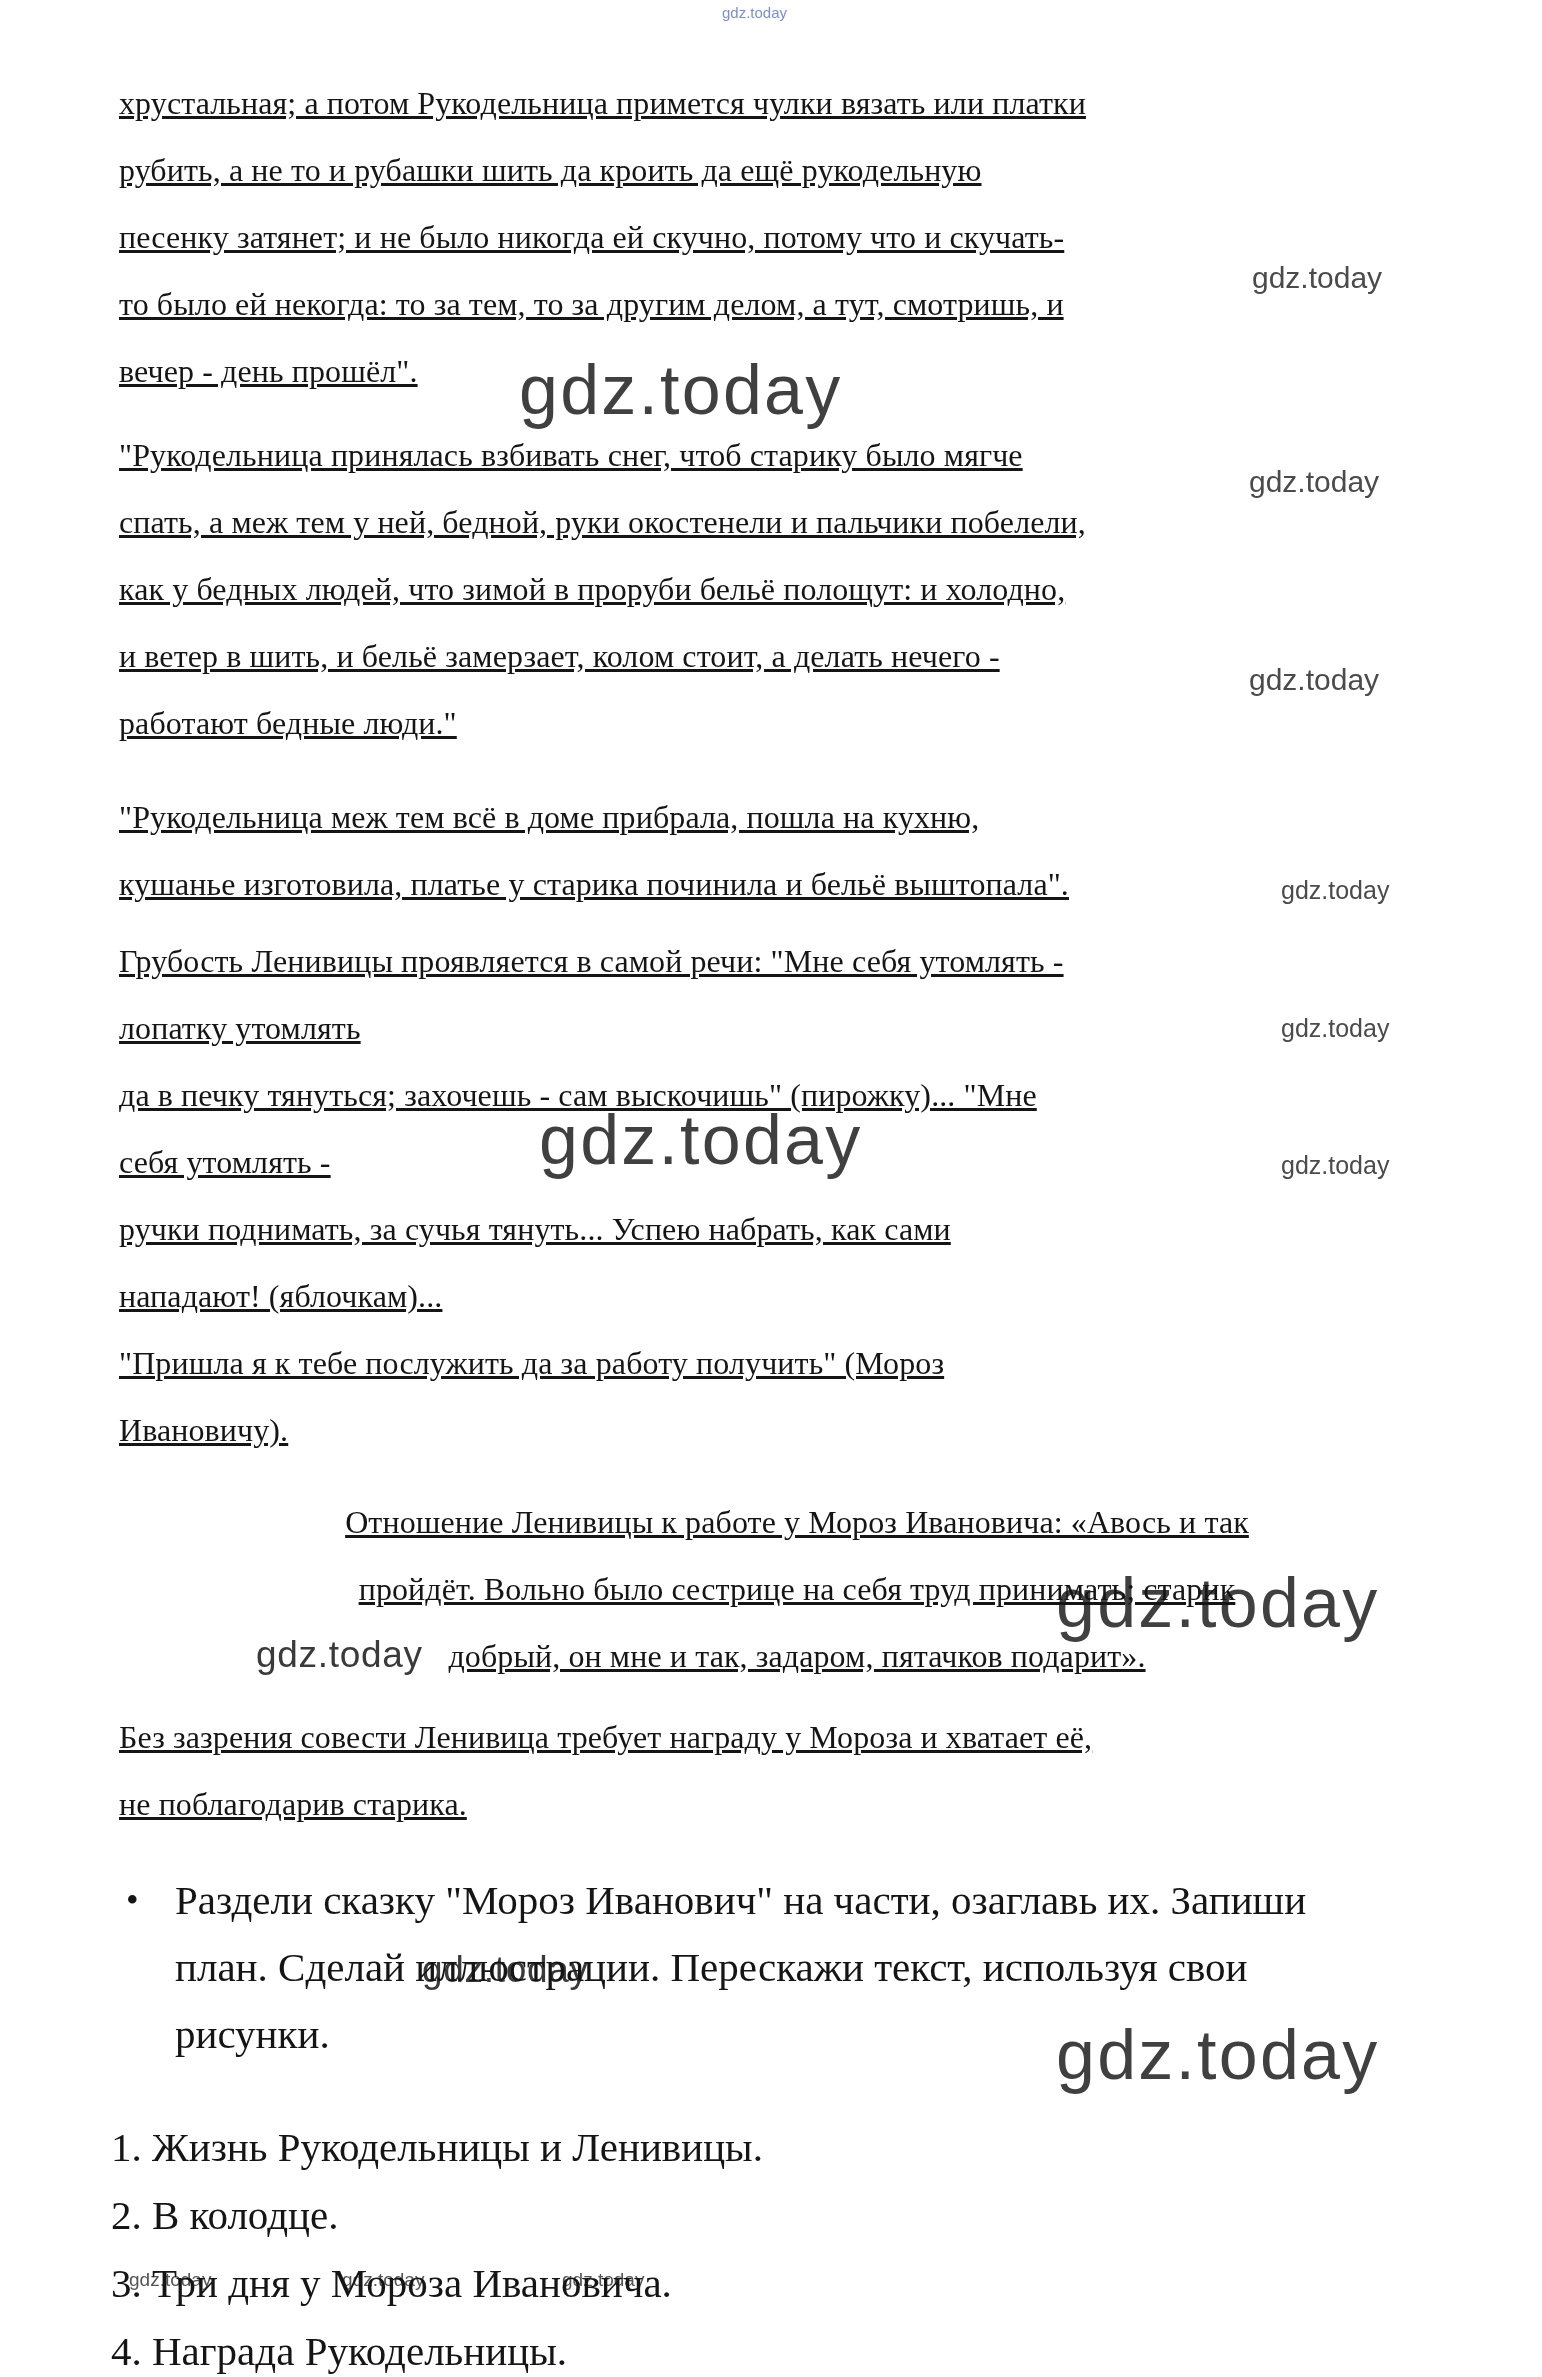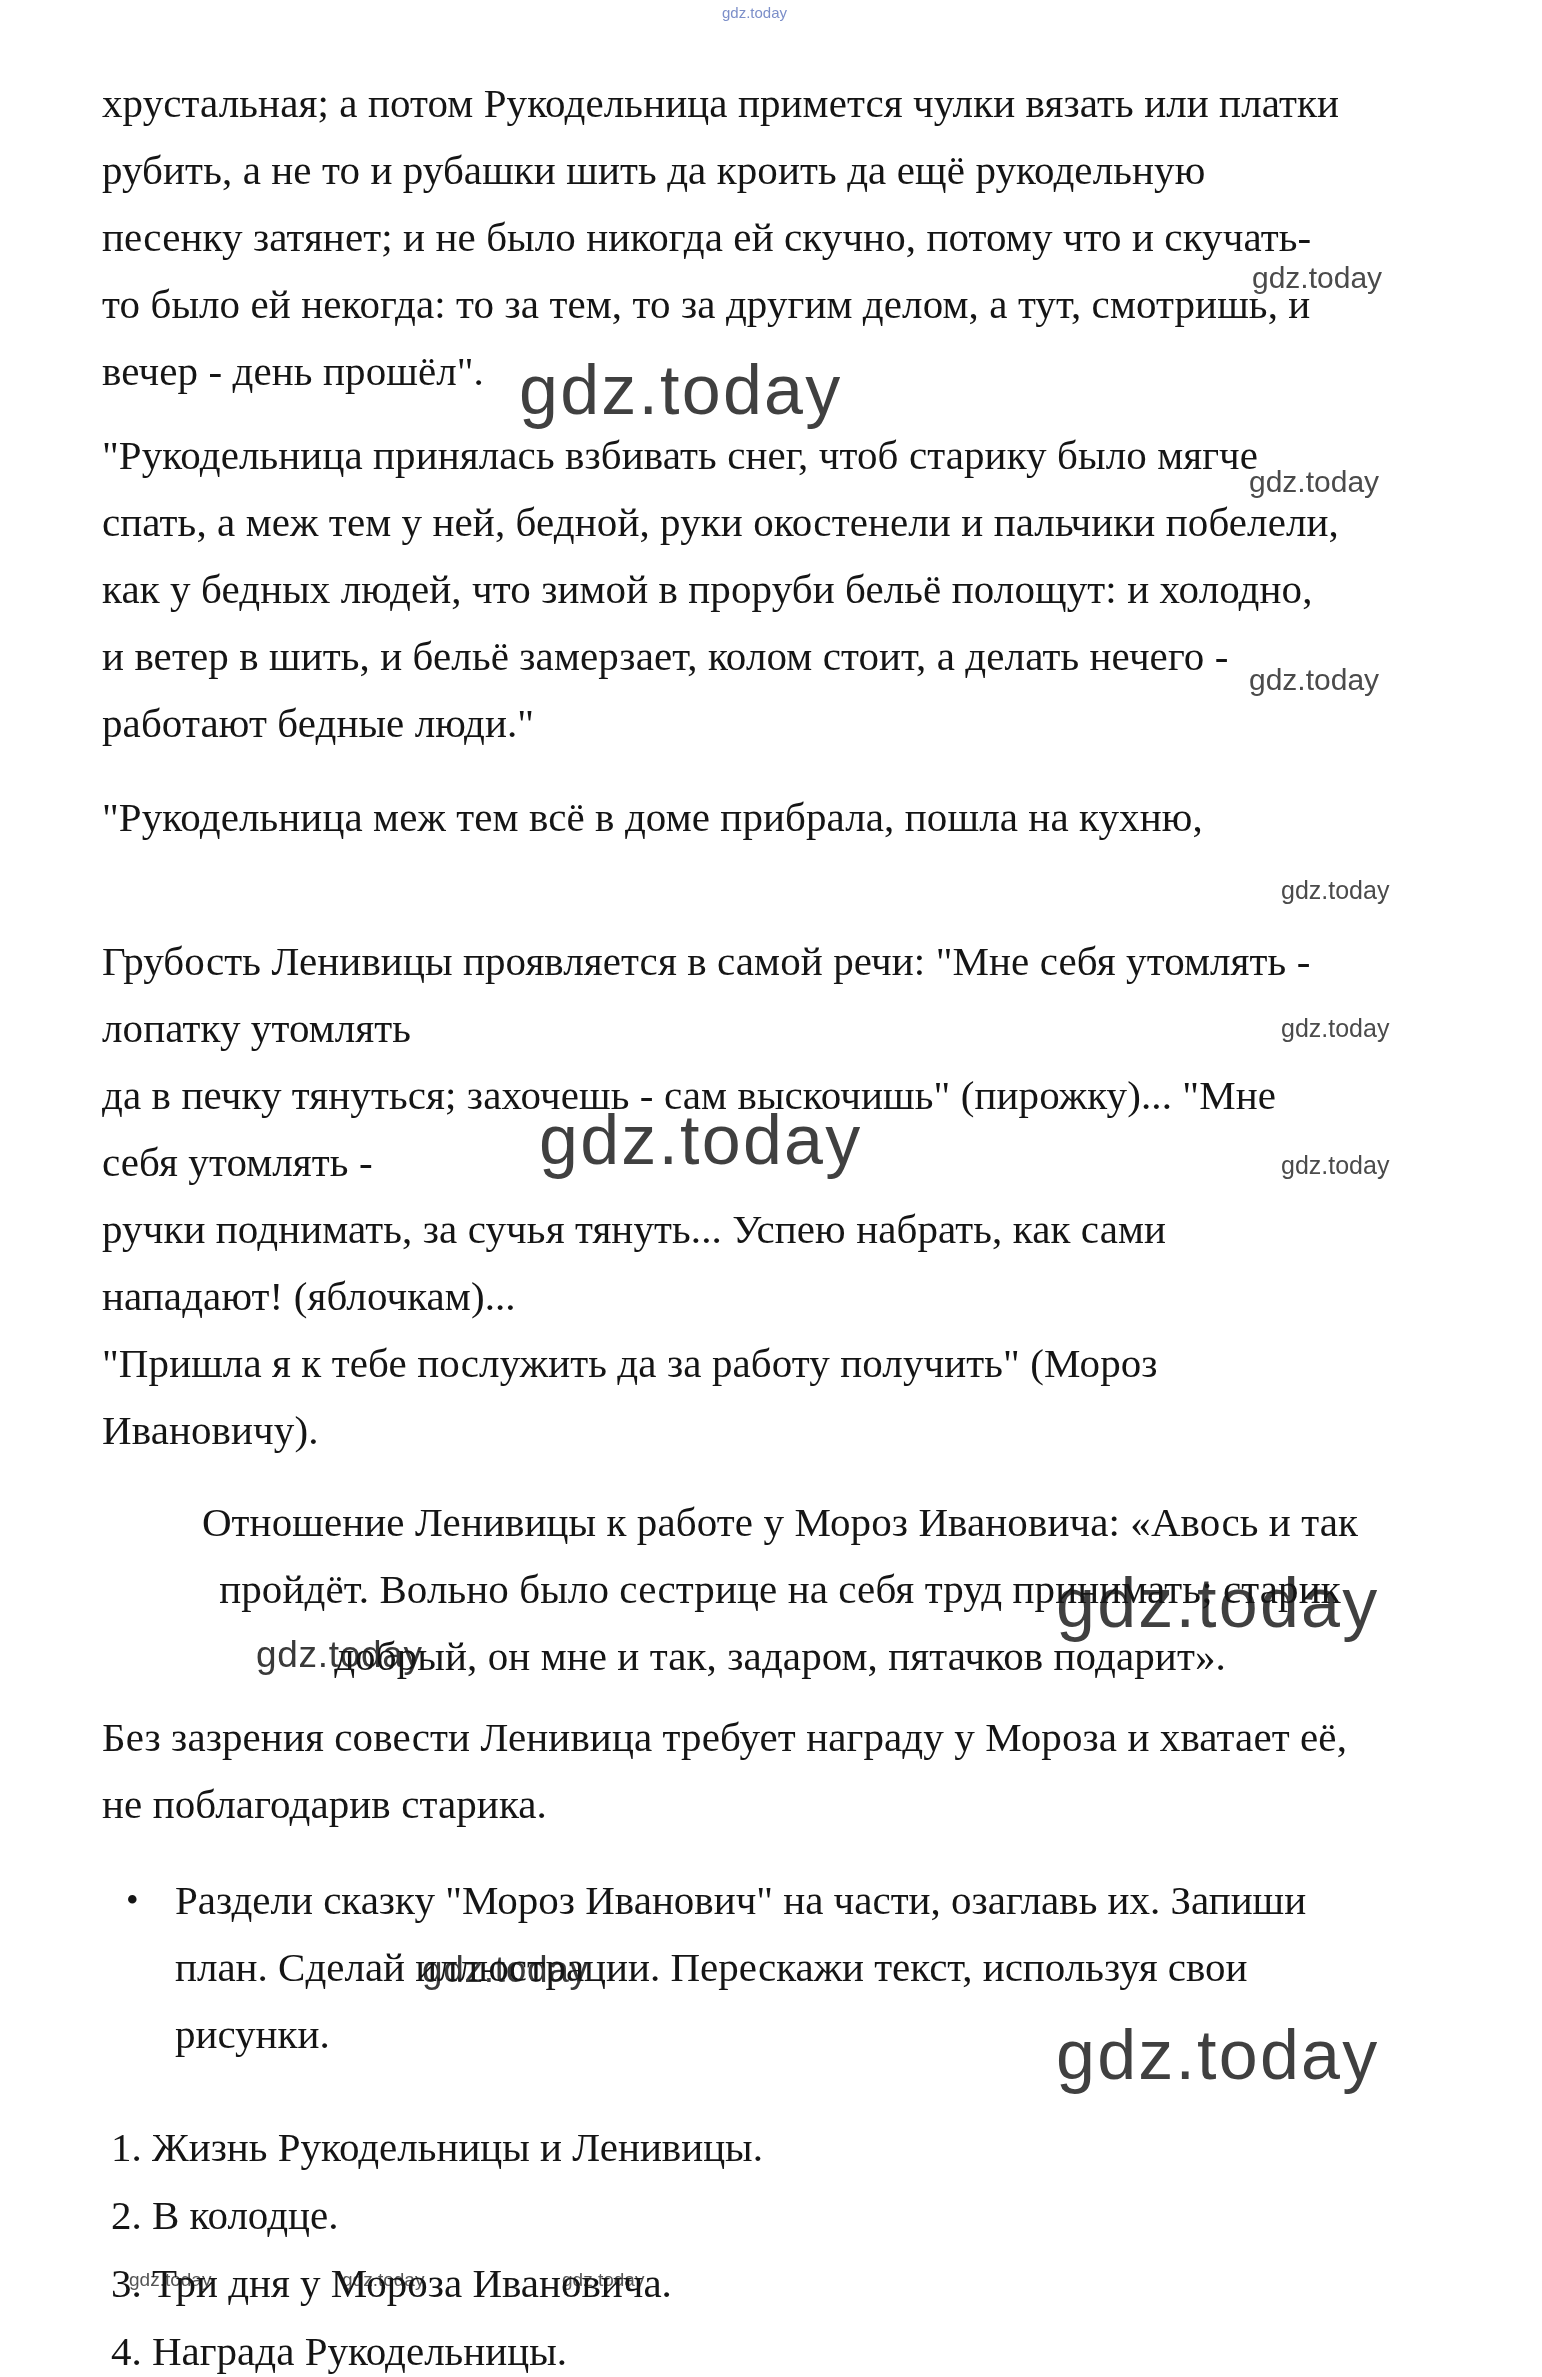--- a/index.html
+++ b/index.html
@@ -10,25 +10,26 @@
     color: #151515;
   }
   .page {
     position: relative;
     width: 1461px; height: 2377px;
     overflow: hidden;
     background: #ffffff;
   }
   .para {
     position: absolute;
-    left: 102px;
+    left: 119px;
     width: 1356px;
-    font-size: 41px;
+    font-size: 32px;
     line-height: 67px;
     letter-spacing: 0.1px;
+    text-decoration: underline;
   }
   .line { white-space: nowrap; }
   
   .task {
     position: absolute;
     left: 111px; top: 1867px;
     width: 1356px;
     display: flex;
     font-size: 41px;
     line-height: 67px;
@@ -95,20 +96,21 @@
   <section class="para" style="top:422px;">
     <div class="line">"Рукодельница принялась взбивать снег, чтоб старику было мягче</div>
     <div class="line">спать, а меж тем у ней, бедной, руки окостенели и пальчики побелели,</div>
     <div class="line">как у бедных людей, что зимой в проруби бельё полощут: и холодно,</div>
     <div class="line">и ветер в шить, и бельё замерзает, колом стоит, а делать нечего -</div>
     <div class="line">работают бедные люди."</div>
   </section>
 
   <section class="para" style="top:784px;">
     <div class="line">"Рукодельница меж тем всё в доме прибрала, пошла на кухню,</div>
+    <div class="line">кушанье изготовила, платье у старика починила и бельё выштопала".</div>
   </section>
 
   <section class="para" style="top:928px;">
     <div class="line">Грубость Ленивицы проявляется в самой речи: "Мне себя утомлять -</div>
     <div class="line">лопатку утомлять</div>
     <div class="line">да в печку тянуться; захочешь - сам выскочишь" (пирожку)... "Мне</div>
     <div class="line">себя утомлять -</div>
     <div class="line">ручки поднимать, за сучья тянуть... Успею набрать, как сами</div>
     <div class="line">нападают! (яблочкам)...</div>
     <div class="line">"Пришла я к тебе послужить да за работу получить" (Мороз</div>

